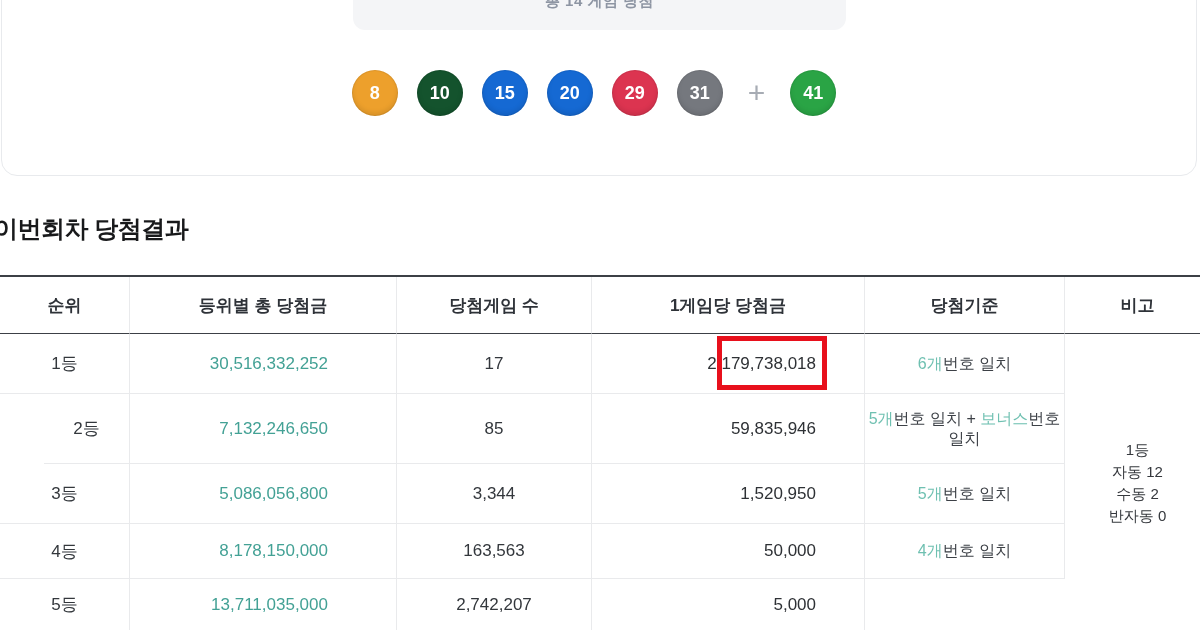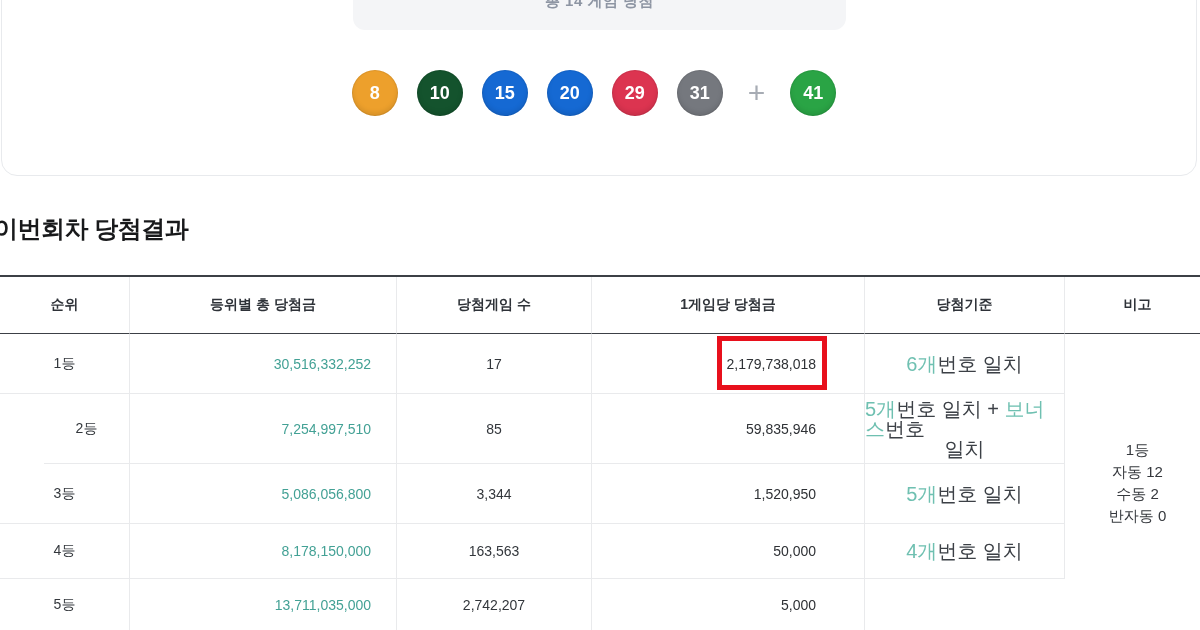--- a/index.html
+++ b/index.html
@@ -22,27 +22,27 @@
     box-shadow:inset 0 0 0 1px rgba(0,0,0,0.06), inset 0 -3px 5px rgba(0,0,0,0.10);}
   .plus{font-size:30px;font-weight:400;color:#a7acb4;margin:0 6px;line-height:46px;}
   .heading{position:absolute;left:-6px;top:213px;font-size:24px;font-weight:800;
     color:#18191b;letter-spacing:-0.5px;}
   .table{position:absolute;left:0;top:275px;width:1210px;
     display:grid;grid-template-columns:130px 267px 195px 273px 200px 145px;
     grid-template-rows:57px 60px 70px 60px 55px 52px;
     border-top:2px solid var(--dark-border);}
   .cell{display:flex;align-items:center;justify-content:center;
     border-right:1px solid var(--light-border);border-bottom:1px solid var(--light-border);
-    font-size:14px;color:var(--body-text);}
+    font-size:17px;color:var(--body-text);}
   .hdr{font-weight:700;color:#2e3238;border-bottom:1px solid var(--dark-border);}
   .col6{border-right:none;}
   .right{justify-content:flex-end;}
-  .total-cell{color:var(--teal);padding-right:25px;}
+  .total-cell{color:var(--teal);padding-right:68px;}
   .pergame-cell{padding-right:48px;color:#2e3135;}
-  .criteria-cell{flex-direction:column;line-height:20px;font-size:20px;color:var(--dark-border);}
+  .criteria-cell{flex-direction:column;line-height:20px;font-size:16px;color:var(--dark-border);}
   .criteria-cell .hl{color:var(--hl);}
   .remark-cell{grid-column:6;grid-row:2/7;border-bottom:none;flex-direction:column;
     line-height:22px;font-size:15px;color:#35383d;}
   .red-box{position:absolute;left:717px;top:336px;width:110px;height:54px;
     border:5px solid var(--red);z-index:5;}
 </style>
 </head>
 <body>
 
 <div class="card"></div>
@@ -72,21 +72,21 @@
   <div class="cell hdr">당첨기준</div>
   <div class="cell hdr col6">비고</div>
 <div class="cell rank-cell" style="grid-area: 2 / 1;">1등</div>
     <div class="cell right total-cell" style="grid-area: 2 / 2;">30,516,332,252</div>
     <div class="cell games-cell" style="grid-area: 2 / 3;">17</div>
     <div class="cell right pergame-cell" style="grid-area: 2 / 4;">2,179,738,018</div>
     <div class="cell criteria-cell" style="grid-area: 2 / 5;">
       <div><span class="hl">6개</span><span>번호 일치</span></div>
     </div>
     <div class="cell rank-cell" style="grid-area: 3 / 1; margin-left: 44px;">2등</div>
-    <div class="cell right total-cell" style="grid-area: 3 / 2;">7,254,997,510</div>
+    <div class="cell right total-cell" style="grid-area: 3 / 2;">7,132,246,650</div>
     <div class="cell games-cell" style="grid-area: 3 / 3;">85</div>
     <div class="cell right pergame-cell" style="grid-area: 3 / 4;">59,835,946</div>
     <div class="cell criteria-cell" style="grid-area: 3 / 5;">
       <div><span class="hl">5개</span><span>번호 일치 + </span><span class="hl">보너스</span><span>번호</span></div>
       <div><span>일치</span></div>
     </div>
     <div class="cell rank-cell" style="grid-area: 4 / 1;">3등</div>
     <div class="cell right total-cell" style="grid-area: 4 / 2;">5,086,056,800</div>
     <div class="cell games-cell" style="grid-area: 4 / 3;">3,344</div>
     <div class="cell right pergame-cell" style="grid-area: 4 / 4;">1,520,950</div>

